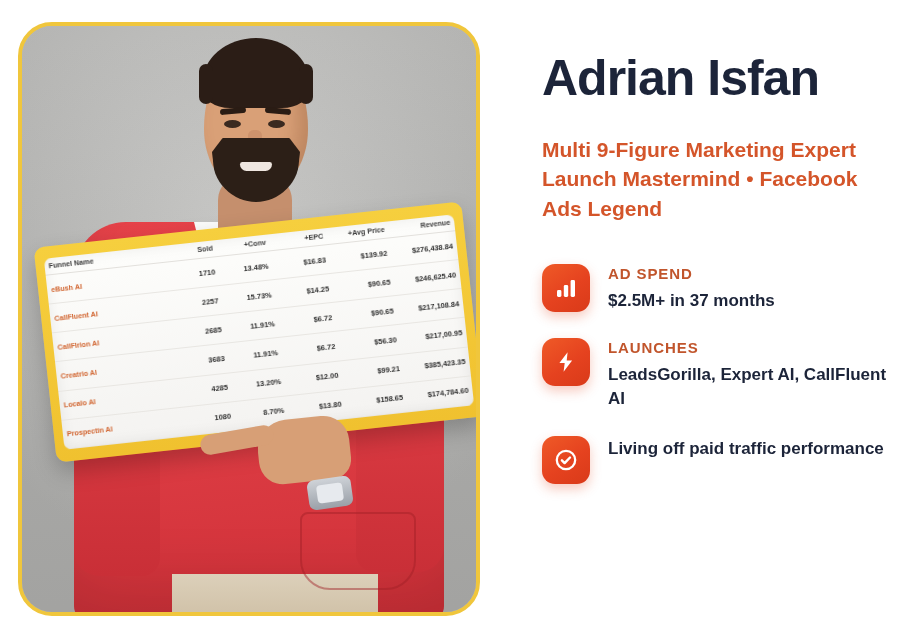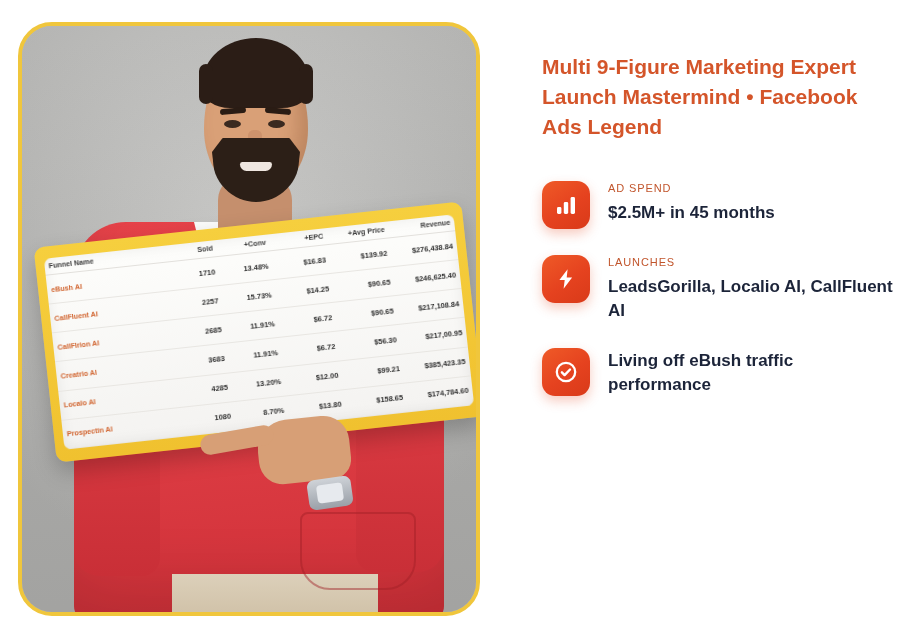--- a/index.html
+++ b/index.html
@@ -202,21 +202,21 @@
   .tile {
     flex: 0 0 auto; width: 48px; height: 48px; border-radius: 13px;
     background: linear-gradient(145deg,#ef5a27 0%, #e5421f 55%, #d93a19 100%);
     display: flex; align-items: center; justify-content: center;
     box-shadow: 0 5px 12px rgba(226,70,30,.28);
     margin-right: 18px;
   }
   .tile svg { display:block; }
   .ftext { padding-top: 1px; }
   .flabel {
-    font-size: 11px; font-weight: 400; letter-spacing: .9px;
+    font-size: 15px; font-weight: 700; letter-spacing: .9px;
     color: #c1552c; text-transform: uppercase; margin-bottom: 7px;
   }
   .fvalue {
     font-size: 17px; font-weight: 700; color: #1c2439; line-height: 1.38;
     max-width: 300px;
   }
 </style>
 </head>
 <body>
 
@@ -317,55 +317,56 @@
               </tr>
             </tbody>
           </table>
         </div>
       </div>
     </div>
   </div>
 
   <div class="info-col">
 
+    <h1 class="name">Adrian Isfan</h1>
 
     <div class="tagline">Multi 9-Figure Marketing Expert Launch Mastermind • Facebook Ads Legend</div>
 
     <div class="feature">
       <div class="tile">
         <svg width="24" height="24" viewBox="0 0 24 24" fill="none">
           <rect x="3" y="14" width="4.4" height="7" rx="1.4" fill="#fff"></rect>
           <rect x="9.8" y="9" width="4.4" height="12" rx="1.4" fill="#fff"></rect>
           <rect x="16.6" y="4" width="4.4" height="17" rx="1.4" fill="#fff"></rect>
         </svg>
       </div>
       <div class="ftext">
         <div class="flabel">AD SPEND</div>
-        <div class="fvalue">$2.5M+ in 45 months</div>
+        <div class="fvalue">$2.5M+ in 37 months</div>
       </div>
     </div>
 
     <div class="feature">
       <div class="tile">
         <svg width="24" height="24" viewBox="0 0 24 24" fill="none">
           <path d="M13.6 2.2 5.4 13.1h5.3l-1.1 8.6 8.5-11.1h-5.4l.9-8.4z" fill="#fff"></path>
         </svg>
       </div>
       <div class="ftext">
         <div class="flabel">LAUNCHES</div>
-        <div class="fvalue">LeadsGorilla, Localio AI, CallFluent AI</div>
+        <div class="fvalue">LeadsGorilla, Expert AI, CallFluent AI</div>
       </div>
     </div>
 
     <div class="feature">
       <div class="tile">
         <svg width="24" height="24" viewBox="0 0 24 24" fill="none">
           <circle cx="12" cy="12" r="9.2" stroke="#fff" stroke-width="2.3"></circle>
           <path d="M7.9 12.3l2.7 2.8 5.4-5.6" stroke="#fff" stroke-width="2.4" stroke-linecap="round" stroke-linejoin="round"></path>
         </svg>
       </div>
       <div class="ftext">
-        <div class="fvalue">Living off eBush traffic performance</div>
+        <div class="fvalue">Living off paid traffic performance</div>
       </div>
     </div>
 
   </div>
 </div>
 
 </body></html>

